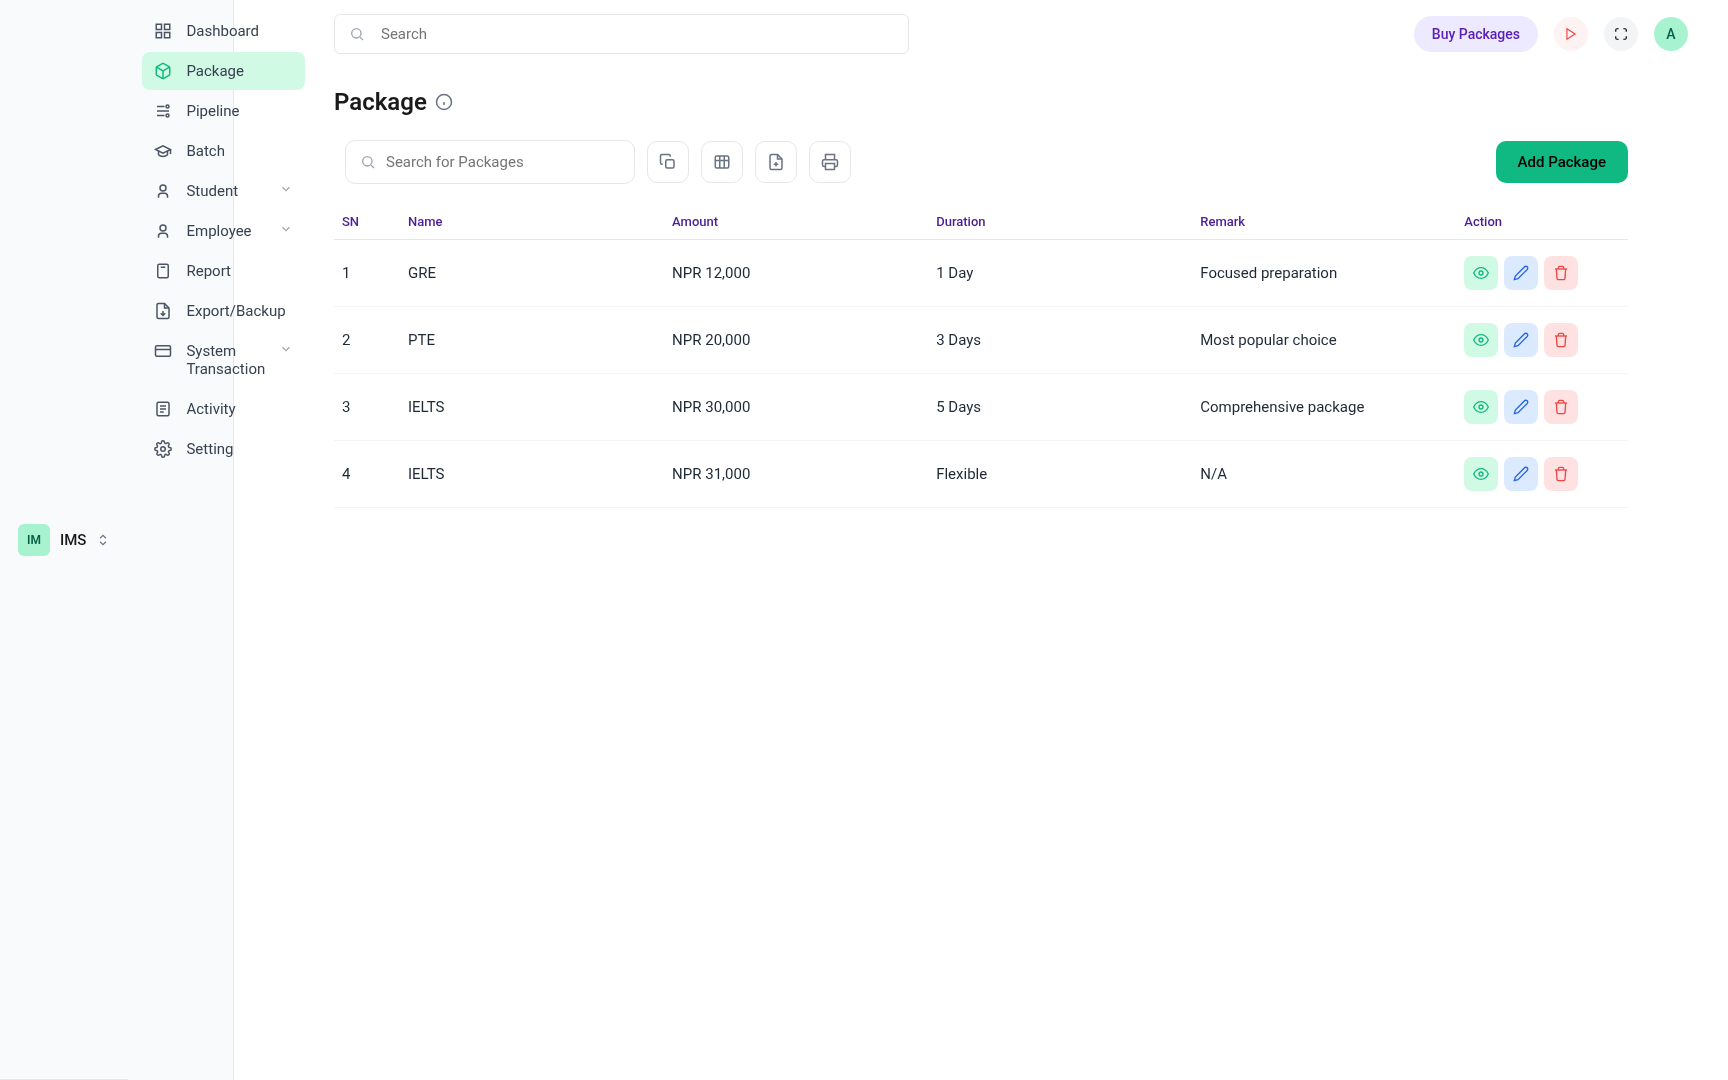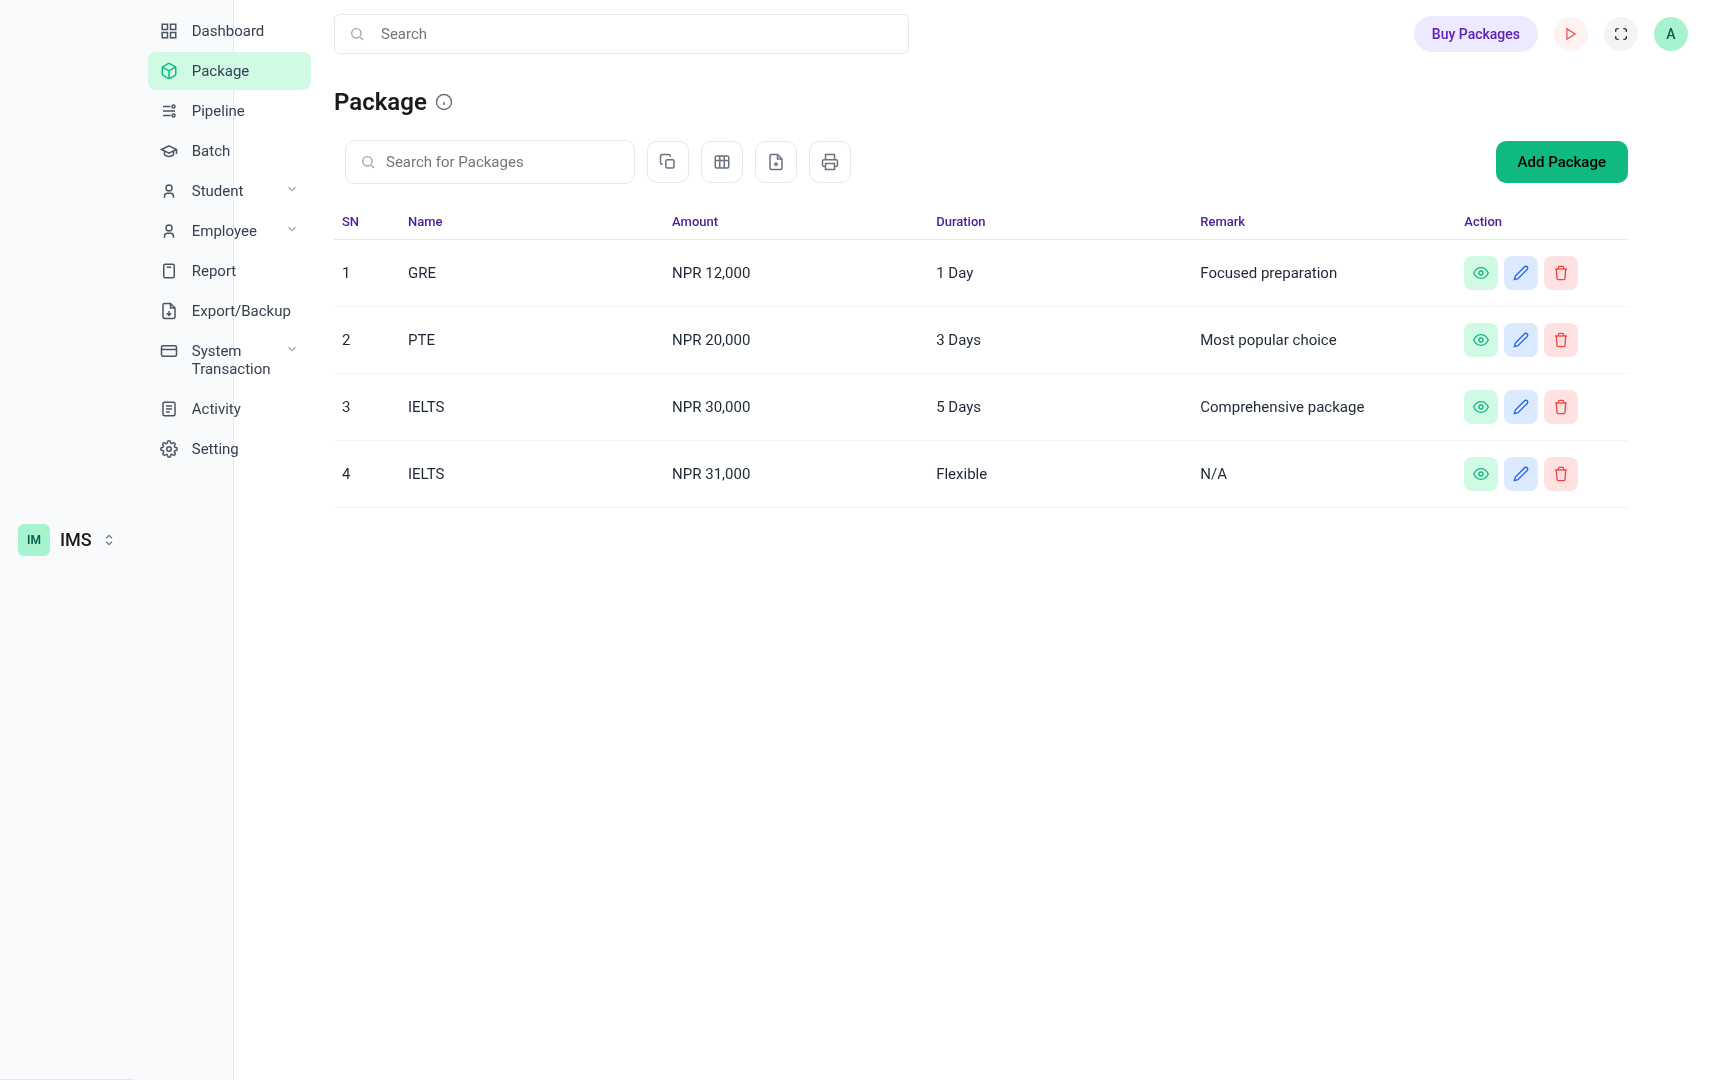--- a/index.html
+++ b/index.html
@@ -2,21 +2,21 @@
 <html><head>
   <meta charset="utf-8">
   <style>
     * { margin: 0; padding: 0; box-sizing: border-box; font-family: -apple-system, BlinkMacSystemFont, 'Segoe UI', Roboto, sans-serif; }
     body { display: flex; height: 100vh; background: #fff; color: #1a1a1a; }
     
     
     .sidebar { width: 234px; background: #f8fafc; border-right: 1px solid #e5e7eb; display: flex; flex-direction: row; }
     .workspace-header { display: flex; align-items: center; gap: 10px; padding: 16px 18px; border-bottom: 1px solid #e5e7eb; cursor: pointer; }
     .workspace-logo { width: 32px; height: 32px; background: #a7f3d0; border-radius: 6px; display: flex; align-items: center; justify-content: center; font-size: 12px; font-weight: 600; color: #065f46; }
-    .workspace-name { font-size: 18px; font-weight: 500; flex: 1; }
+    .workspace-name { font-size: 15px; font-weight: 500; flex: 1; }
     .chevron-sort { color: #6b7280; }
     
     .nav { padding: 12px 14px; display: flex; flex-direction: column; gap: 2px; }
     .nav-item { display: flex; gap: 14px; padding: 10px 12px; border-radius: 8px; cursor: pointer; font-size: 15px; color: #374151; }
     .nav-item.active { background: #d1fae5; }
     .nav-item.active .nav-icon { color: #10b981; }
     .nav-icon { width: 18px; height: 18px; display: flex; align-items: center; justify-content: center; color: #4b5563; flex-shrink: 0; }
     .nav-label { flex: 1; }
     .nav-chevron { color: #9ca3af; }
     

